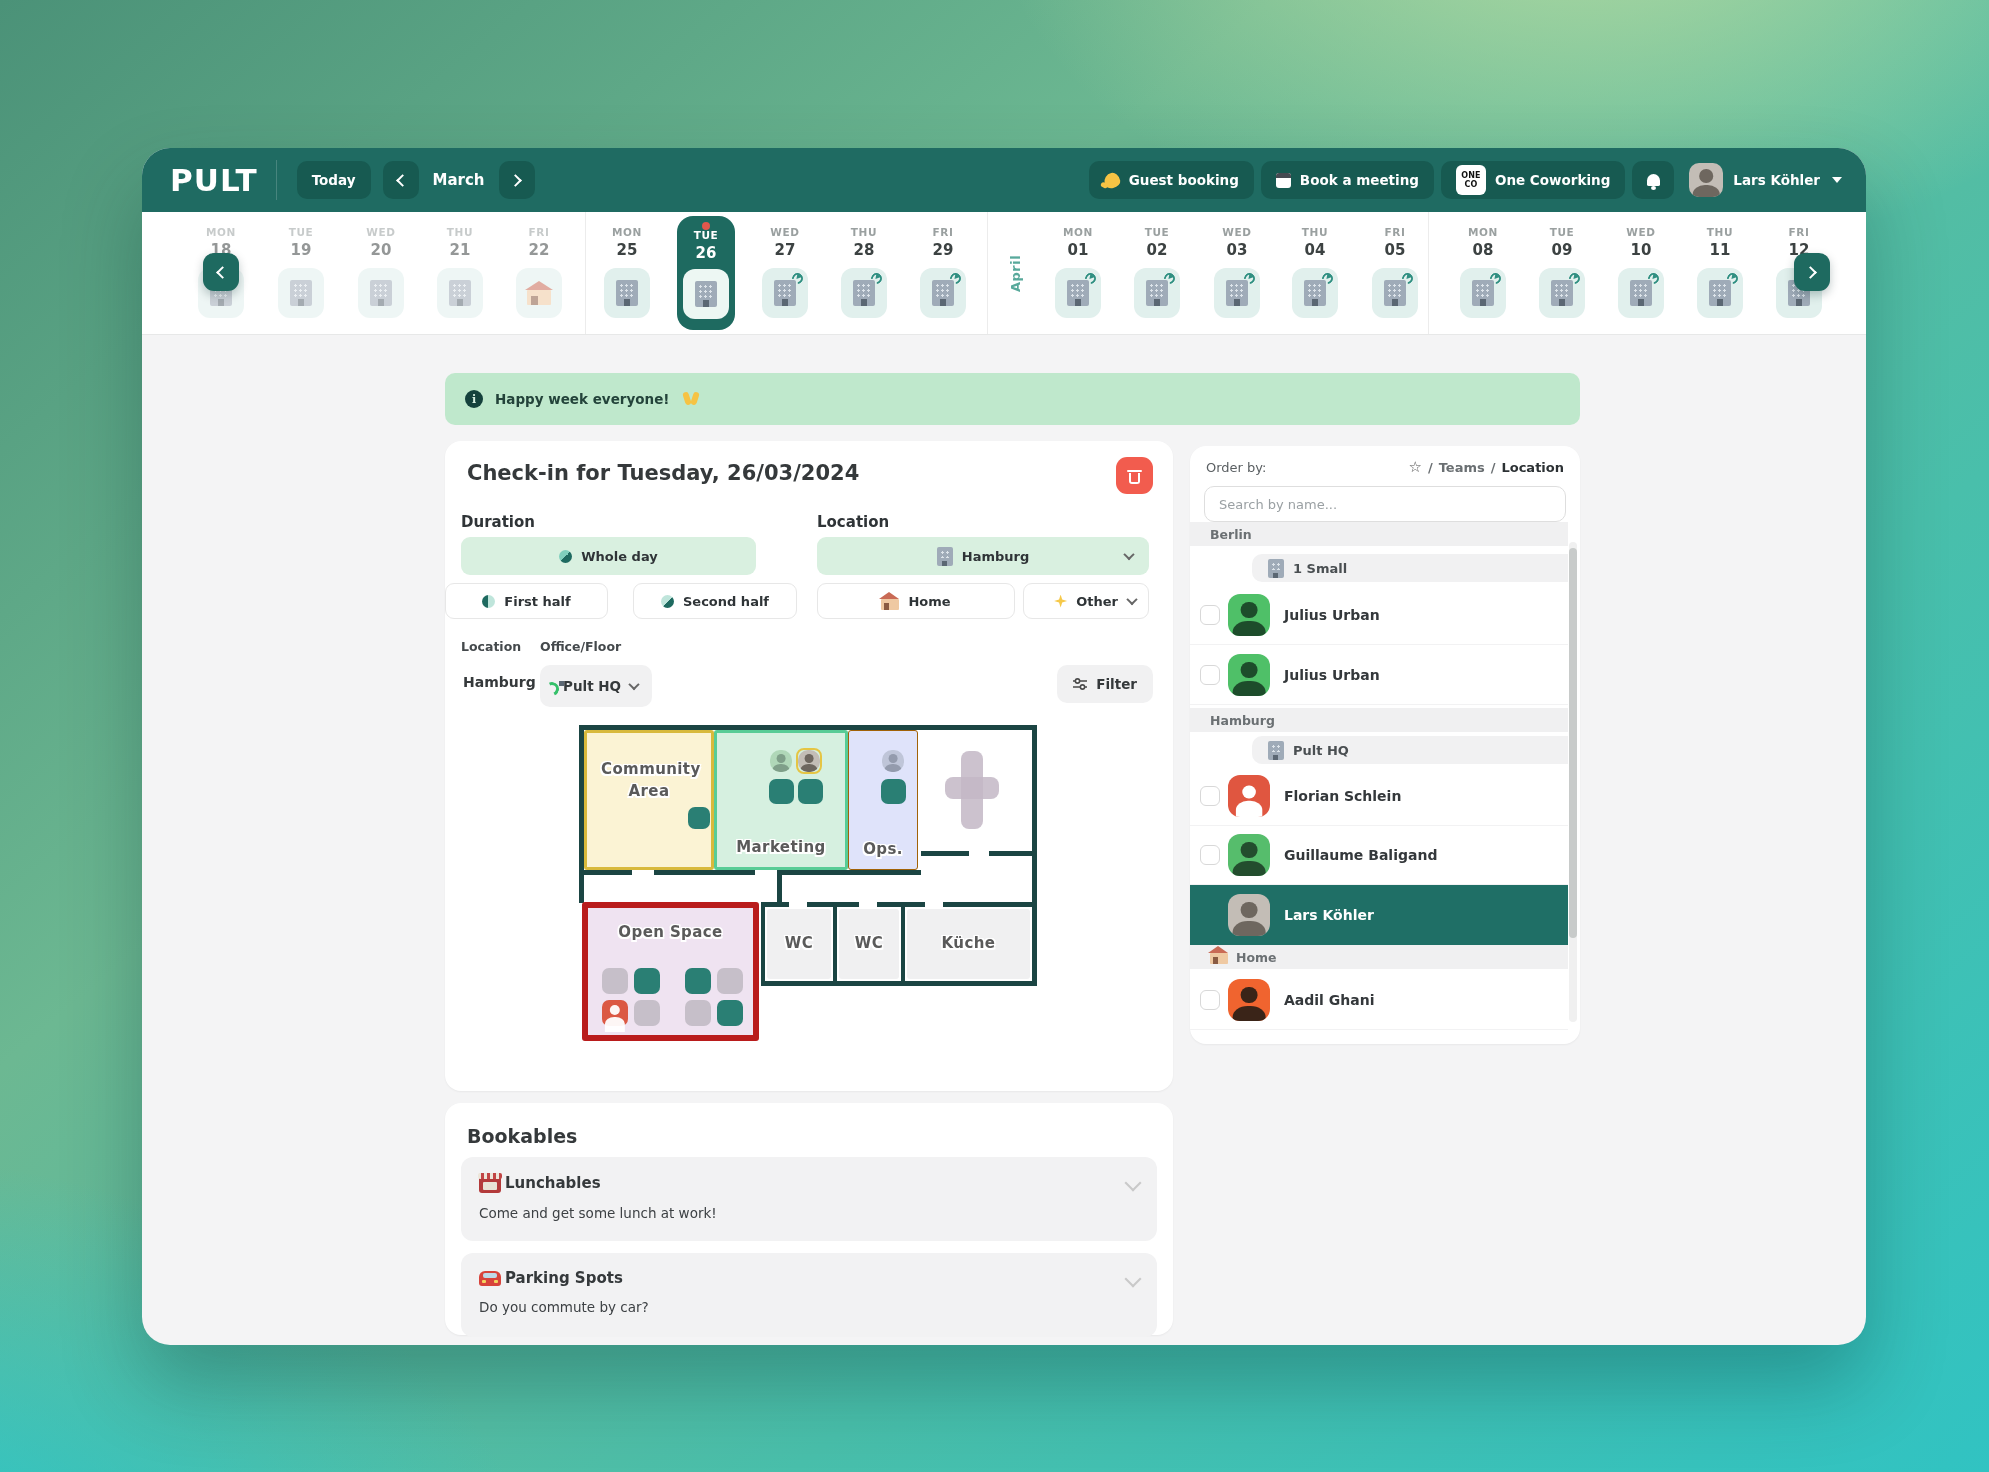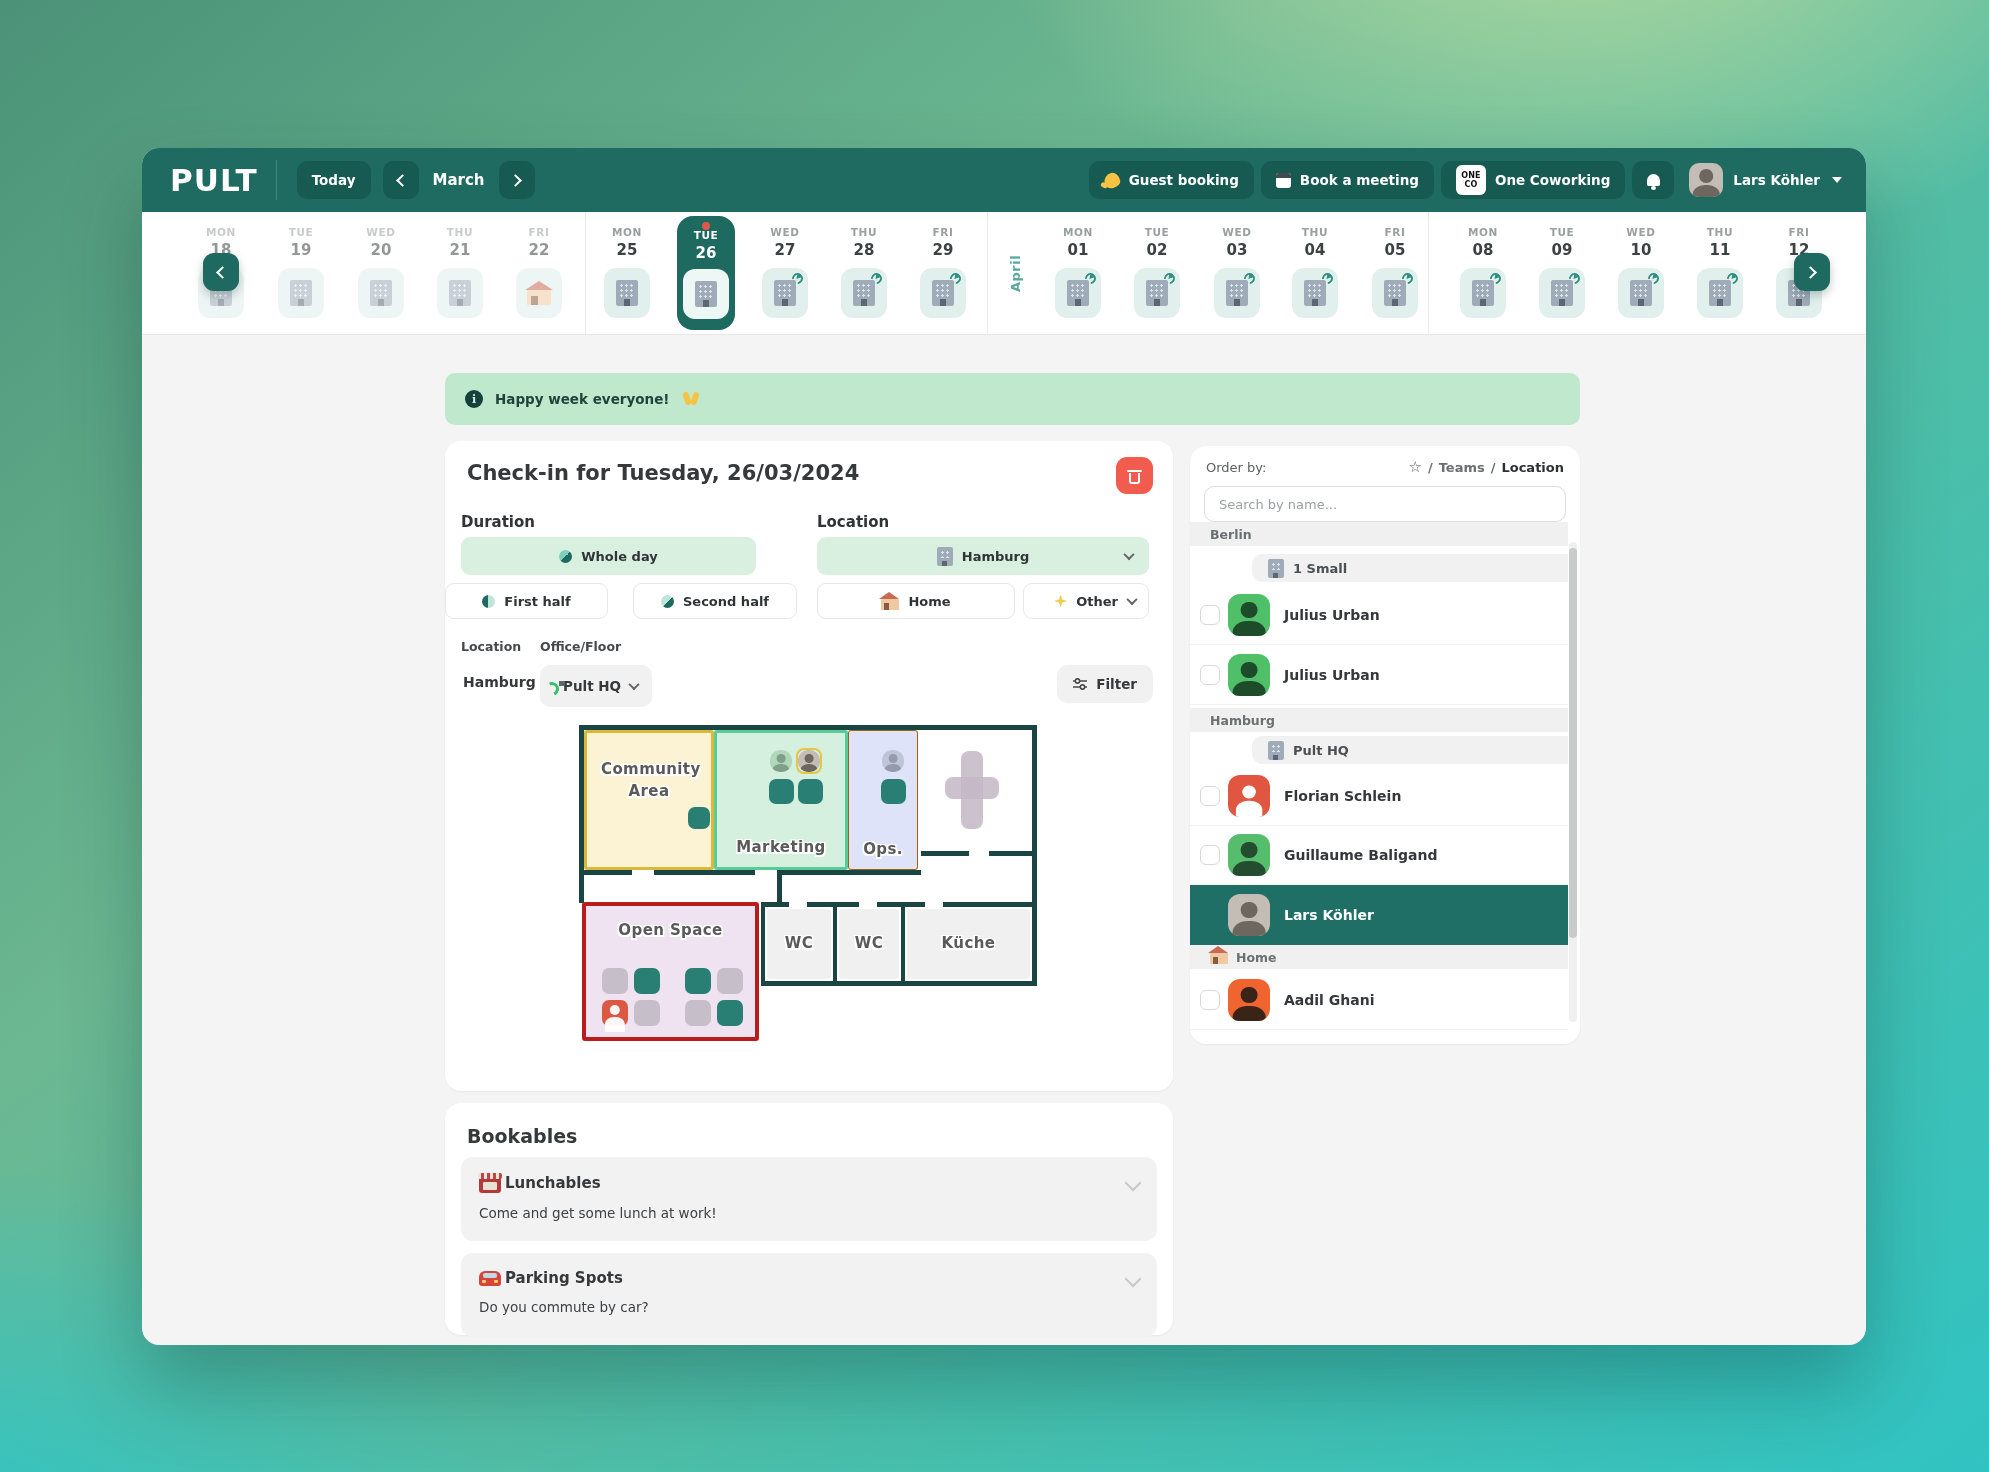--- a/index.html
+++ b/index.html
@@ -6,21 +6,21 @@
   html,body { width:1989px; height:1472px; }
   body {
     font-family:"DejaVu Sans","Liberation Sans",sans-serif;
     background:
       radial-gradient(1100px 700px at 80% -8%, #b4dba2 0%, rgba(180,219,162,0) 55%),
       radial-gradient(1300px 900px at -8% 112%, #1ec9d4 0%, rgba(30,201,212,0) 55%),
       linear-gradient(140deg,#4b9278 0%,#6cb892 34%,#49bfab 68%,#31c3c2 100%);
     position:relative; overflow:hidden;
   }
   .window { position:absolute; left:142px; top:148px; width:1724px; height:1197px;
-    border-radius:17px; overflow:hidden; background:#F4F4F5;
+    border-radius:28px; overflow:hidden; background:#F4F4F5;
     box-shadow:0 40px 80px rgba(0,45,45,.30); }
 
   
   .appbar { position:absolute; left:0; top:0; right:0; height:64px; background:#1F6B62;
     display:flex; align-items:center; padding:0 24px 0 28px; }
   .logo { color:#fff; font-size:31px; font-weight:800; letter-spacing:1px; }
   .vdiv { width:1px; height:40px; background:rgba(255,255,255,.18); margin:0 20px 0 18px; }
   .hbtn { height:38px; background:#175A51; border-radius:10px; color:#fff; font-size:13.5px;
     font-weight:700; display:flex; align-items:center; gap:9px; padding:0 15px; cursor:pointer; }
   .hbtn.sq { width:36px; padding:0; justify-content:center; }
@@ -506,21 +506,21 @@
 
         <div class="room" style="left:7px;top:7px;width:130px;height:140px;background:#FBF3D4;border:3px solid #D8B93C">
           <div class="rlabel" style="top:26px;padding:0 14px">Community Area</div>
         </div>
         <div class="room" style="left:137px;top:7px;width:134px;height:140px;background:#D6F0E0;border:3px solid #58CC96">
           <div class="rlabel" style="bottom:8px">Marketing</div>
         </div>
         <div class="room" style="left:271px;top:7px;width:70px;height:140px;background:#DFE3FA;border:1px solid #a16207">
           <div class="rlabel" style="bottom:8px">Ops.</div>
         </div>
-        <div class="room" style="left:5px;top:179px;width:177px;height:139px;background:#EFE3F1;border:4px solid #b91c1c">
+        <div class="room" style="left:5px;top:179px;width:177px;height:139px;background:#EFE3F1;border:6px solid #b91c1c">
           <div class="rlabel" style="top:14px">Open Space</div>
         </div>
         <div class="room" style="left:190px;top:186px;width:64px;height:70px;background:#F0F0F1">
           <div class="rlabel" style="top:24px">WC</div>
         </div>
         <div class="room" style="left:262px;top:186px;width:60px;height:70px;background:#F0F0F1">
           <div class="rlabel" style="top:24px">WC</div>
         </div>
         <div class="room" style="left:330px;top:186px;width:123px;height:70px;background:#F0F0F1">
           <div class="rlabel" style="top:24px">Küche</div>

